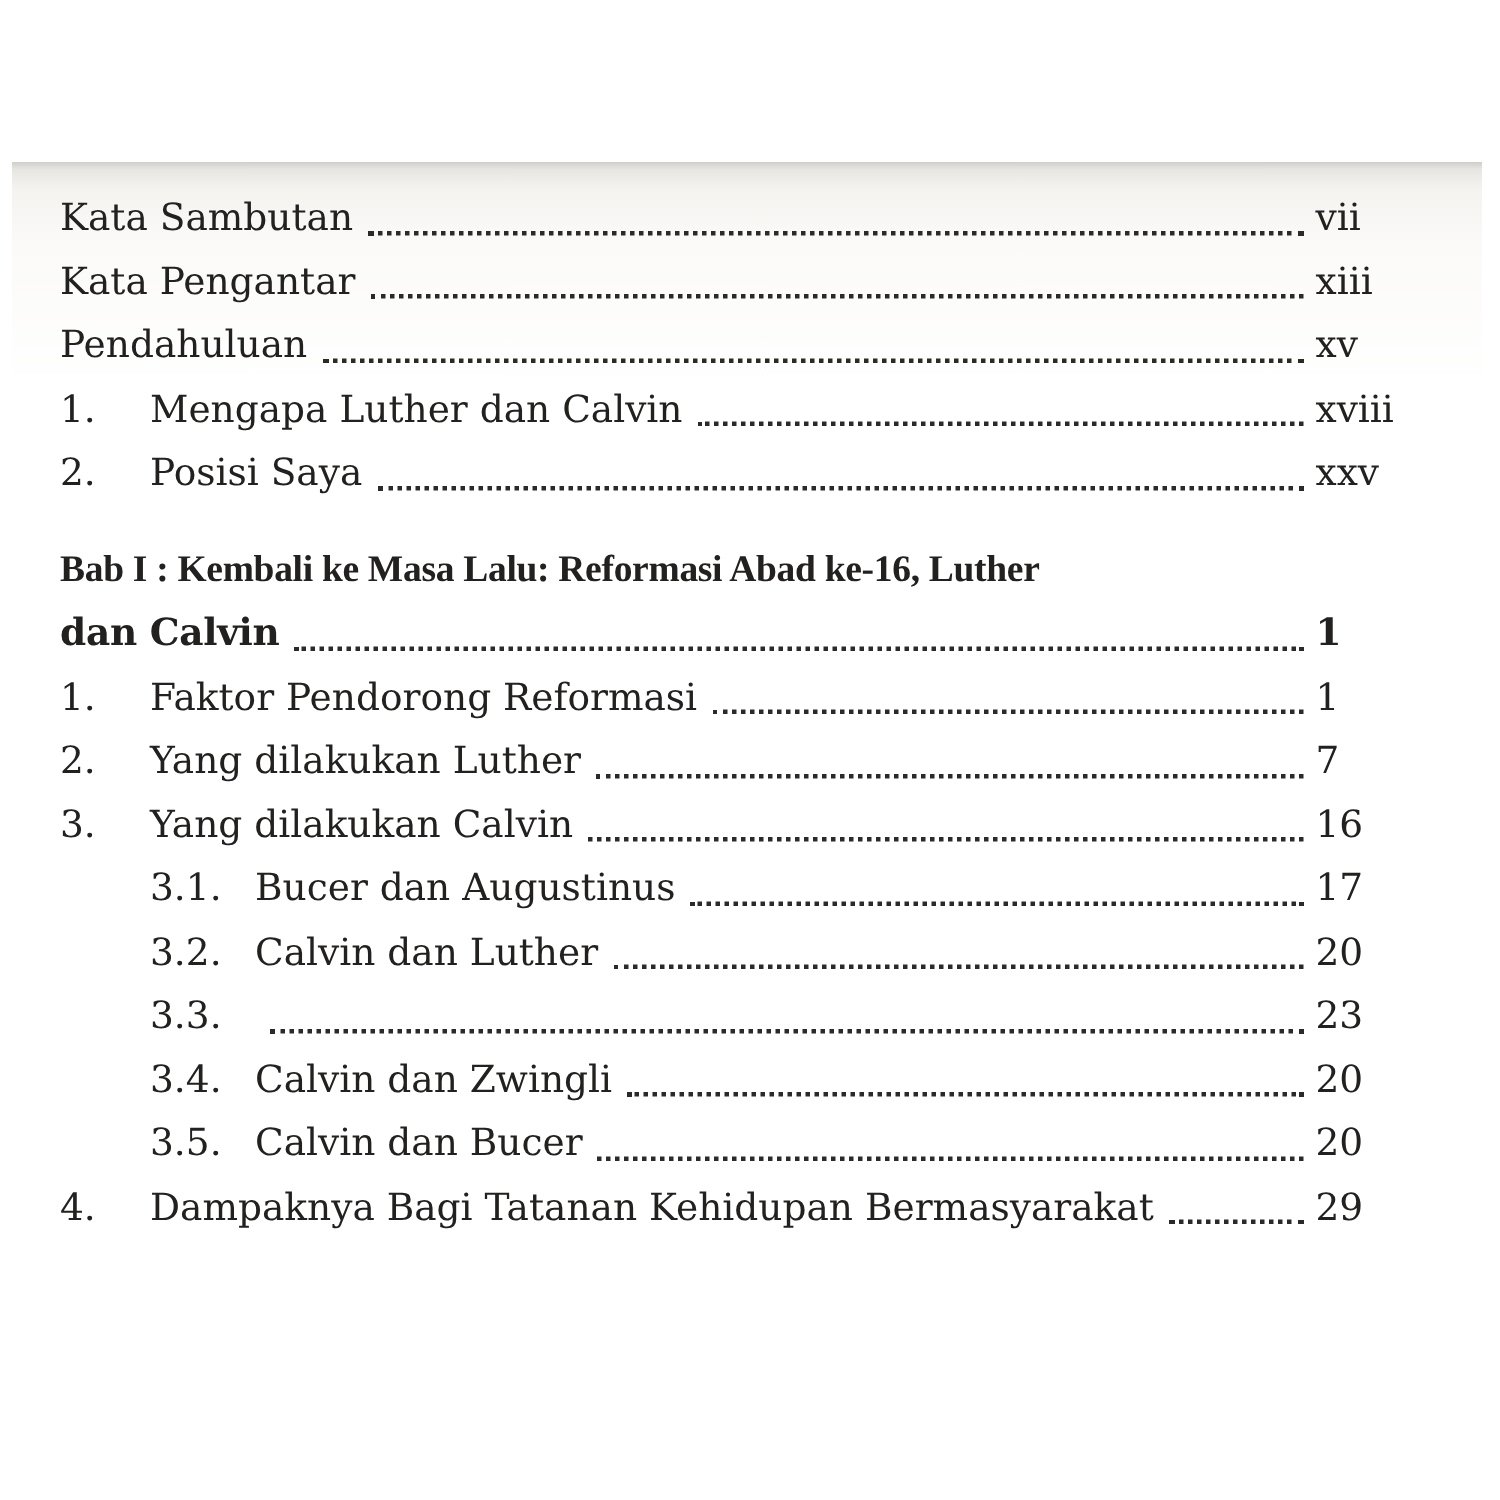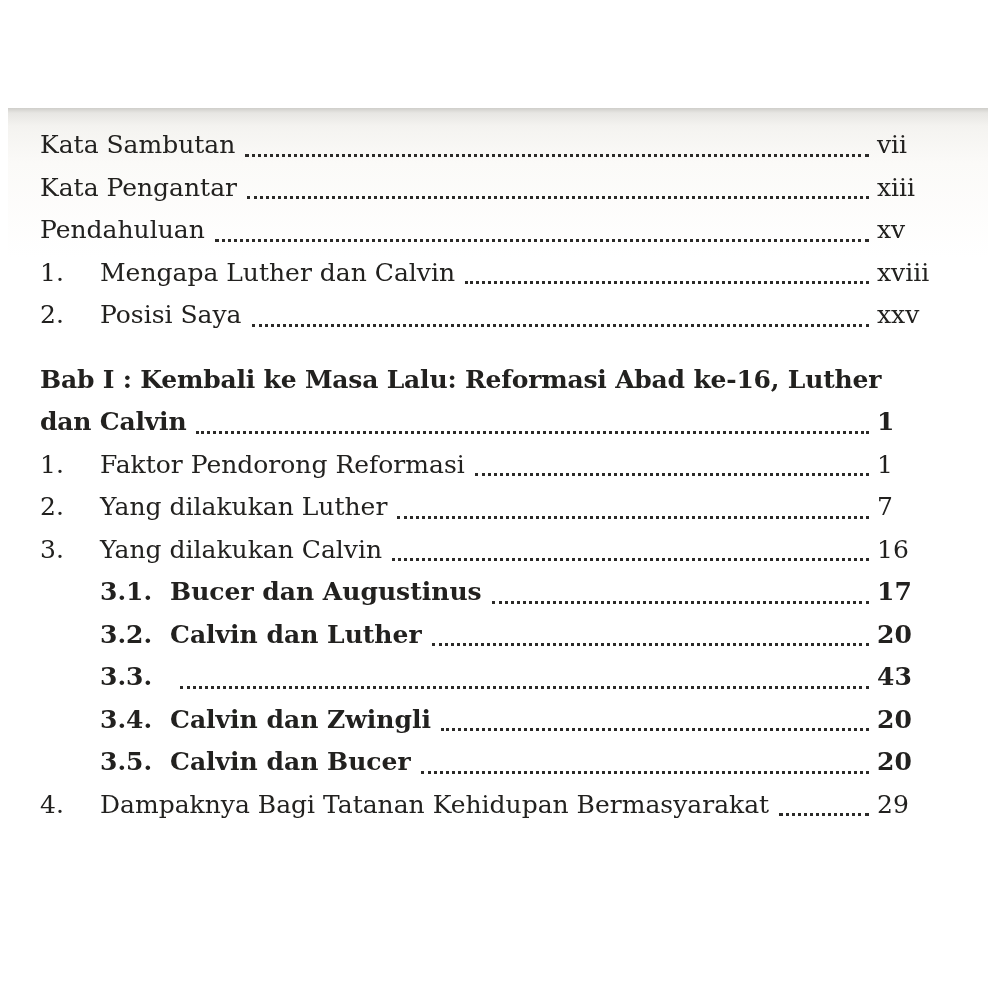--- a/index.html
+++ b/index.html
@@ -44,21 +44,20 @@
     line-height: 42.5px;
     font-size: 25px;
     white-space: nowrap;
   }
   .row .num {
     flex: none;
     width: 60px;
   }
   .row.sub {
     padding-left: 60px;
-    font-weight: bold;
   }
   .row.sub .num {
     width: 70px;
   }
   .row .label {
     flex: none;
   }
   .row .leader {
     flex: 1 1 auto;
     min-width: 18px;
@@ -71,20 +70,21 @@
     flex: none;
     width: 70px;
   }
   .row.heading {
     font-weight: bold;
     font-size: 25px;
     letter-spacing: -0.2px;
   }
   .row.heading-first {
     margin-top: 22px;
+    font-family: Liberation Serif, serif;
   }
 </style>
 </head>
 <body>
 
 <div class="scan-canvas">
   <div class="page">
     <div class="toc-list">
         <div class="row">
           <span class="label">Kata Sambutan</span>
@@ -147,21 +147,21 @@
         </div>
         <div class="row sub">
           <span class="num">3.2.</span>
           <span class="label">Calvin dan Luther</span>
           <span class="leader"></span>
           <span class="pageno">20</span>
         </div>
         <div class="row sub">
           <span class="num">3.3.</span>
           <span class="leader"></span>
-          <span class="pageno">43</span>
+          <span class="pageno">23</span>
         </div>
         <div class="row sub">
           <span class="num">3.4.</span>
           <span class="label">Calvin dan Zwingli</span>
           <span class="leader"></span>
           <span class="pageno">20</span>
         </div>
         <div class="row sub">
           <span class="num">3.5.</span>
           <span class="label">Calvin dan Bucer</span>

